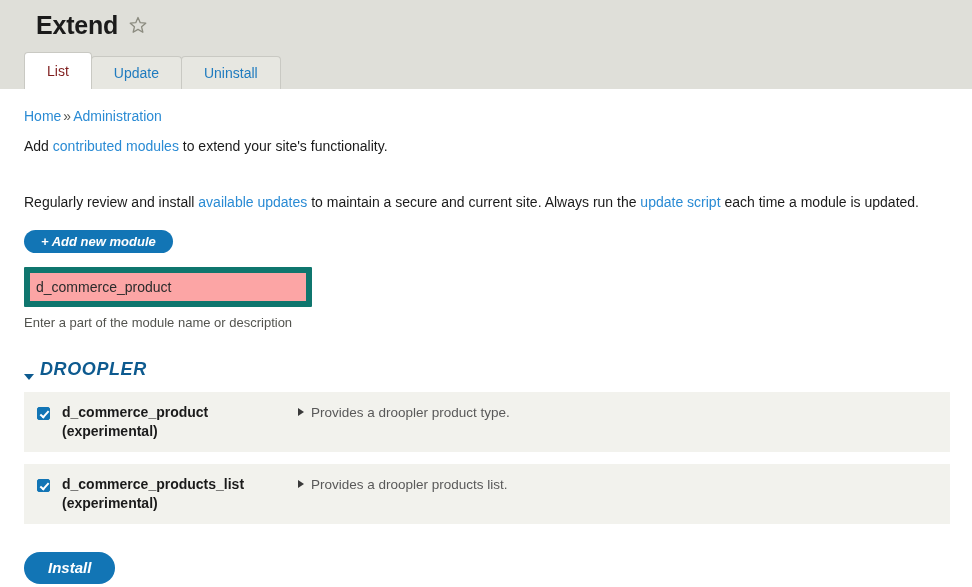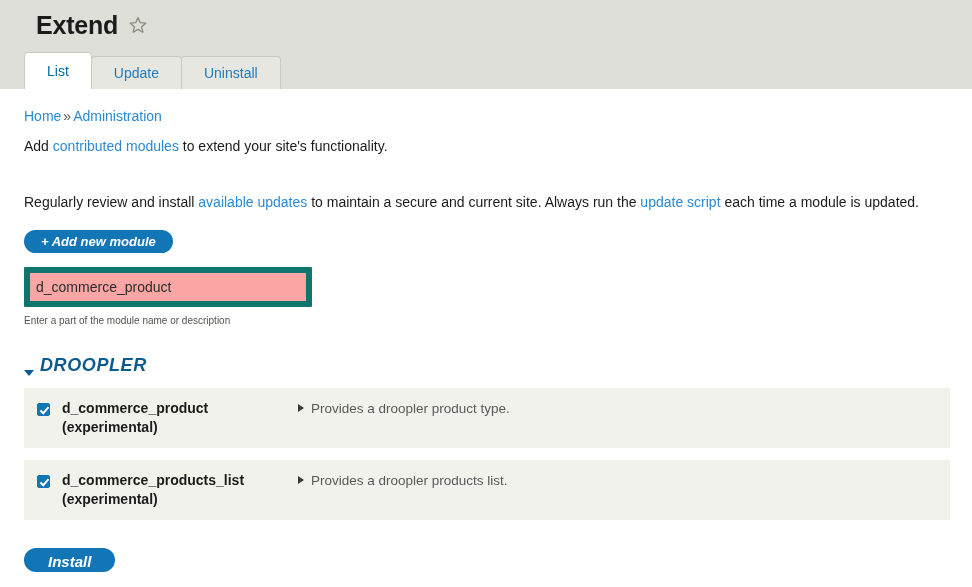--- a/index.html
+++ b/index.html
@@ -63,21 +63,21 @@
     line-height: 33px;
     box-sizing: border-box;
     border-radius: 4px 4px 0 0;
     margin-right: -1px;
     text-align: center;
     cursor: pointer;
     white-space: nowrap;
   }
   .tab.active {
     background: #ffffff;
-    color: #0369a1;
+    color: #7f1d1d;
     border-color: #c9c9c3;
     position: relative;
     z-index: 2;
     height: 37px;
     line-height: 37px;
   }
 
   
   .content {
     padding: 0 24px;
@@ -127,21 +127,21 @@
   }
   .btn-add {
     margin-top: 18px;
     font-size: 13px;
     height: 23px;
     line-height: 23px;
   }
   .btn-install {
     margin-top: 0;
     font-size: 15px;
-    height: 24px;
+    height: 32px;
     line-height: 28px;
     padding: 0 24px;
     border-radius: 16px;
   }
 
   
   .filter-wrap {
     margin-top: 14px;
   }
   .filter-input {
@@ -152,21 +152,21 @@
     border: 6px solid #0f766e;
     background: #fca5a5;
     font-family: "Liberation Sans", sans-serif;
     font-size: 14px;
     color: #2b2b2b;
     border-radius: 1px;
     outline: none;
   }
   .filter-desc {
     margin-top: 8px;
-    font-size: 10px;
+    font-size: 13px;
     color: #53544f;
   }
 
   
   .package {
     margin-top: 29px;
   }
   .package-title {
     color: #0d5a8f;
     font-weight: bold;

